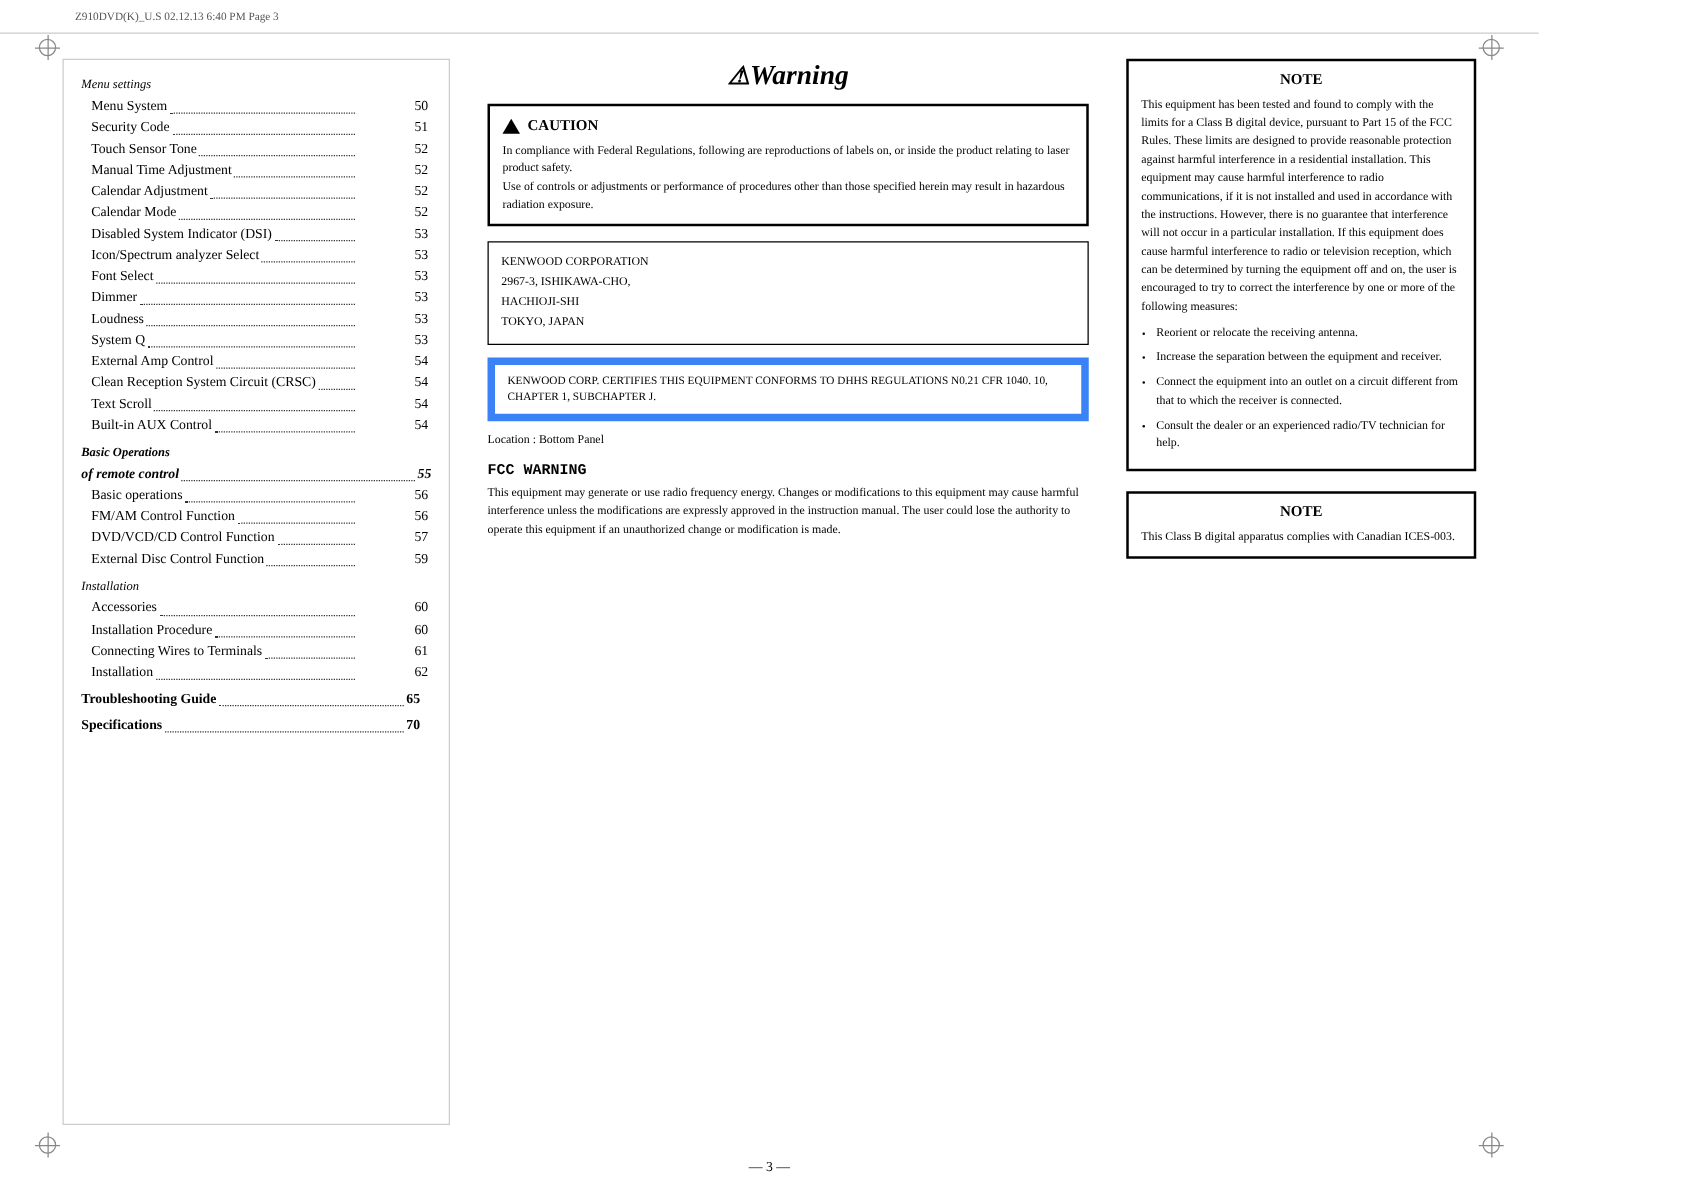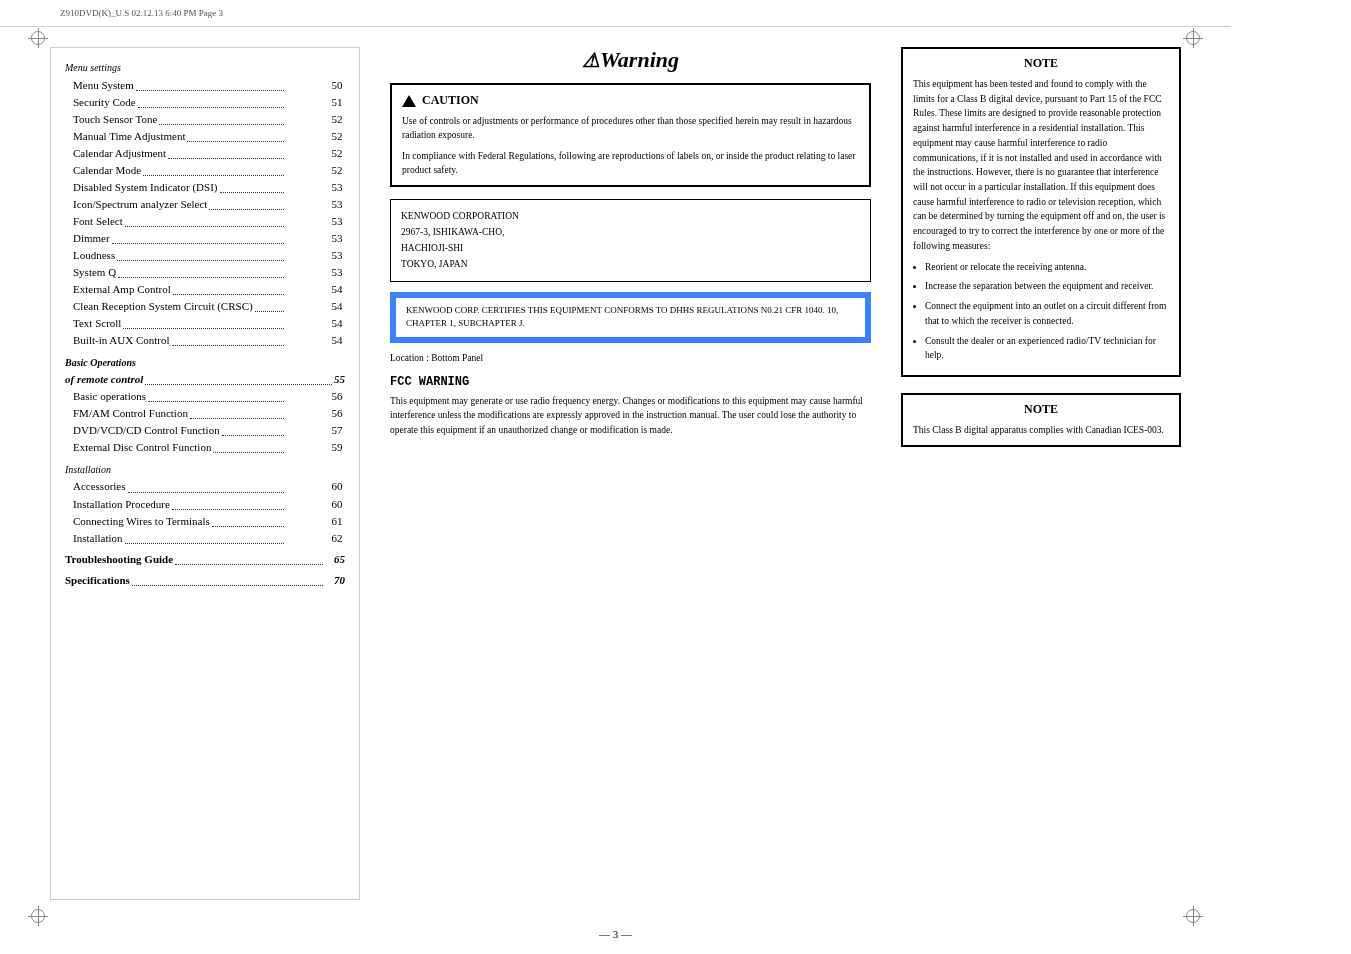--- a/index.html
+++ b/index.html
@@ -113,23 +113,21 @@
       margin-top: 4px;
     }
     .toc-main-entry .dots {
       flex: 1;
       border-bottom: 1.5px dotted #333;
       margin: 0 2px;
       position: relative;
       top: -3px;
     }
     .toc-main-entry .page-num {
-      text-align: right;
       min-width: 20px;
-      font-style: italic;
     }
     .basic-ops-header {
       font-style: italic;
       font-weight: bold;
       font-size: 10px;
       margin-top: 6px;
     }
     .basic-ops-subheader {
       font-style: italic;
       font-weight: bold;
@@ -431,22 +429,22 @@
       <h1 class="warning-title">
         <span style="font-size:20px;">⚠</span><em>Warning</em>
       </h1>
 
       <div class="caution-box">
         <div class="caution-header">
           <span class="triangle"></span>
           <span>CAUTION</span>
         </div>
         <div class="caution-text">
+          <p style="margin-top:6px;">In compliance with Federal Regulations, following are reproductions of labels on, or inside the product relating to laser product safety.</p>
           <p>Use of controls or adjustments or performance of procedures other than those specified herein may result in hazardous radiation exposure.</p>
-          <p style="margin-top:6px;">In compliance with Federal Regulations, following are reproductions of labels on, or inside the product relating to laser product safety.</p>
         </div>
       </div>
 
       <div class="kenwood-box">
         <div>KENWOOD CORPORATION</div>
         <div>2967-3, ISHIKAWA-CHO,</div>
         <div>HACHIOJI-SHI</div>
         <div>TOKYO, JAPAN</div>
       </div>
 

